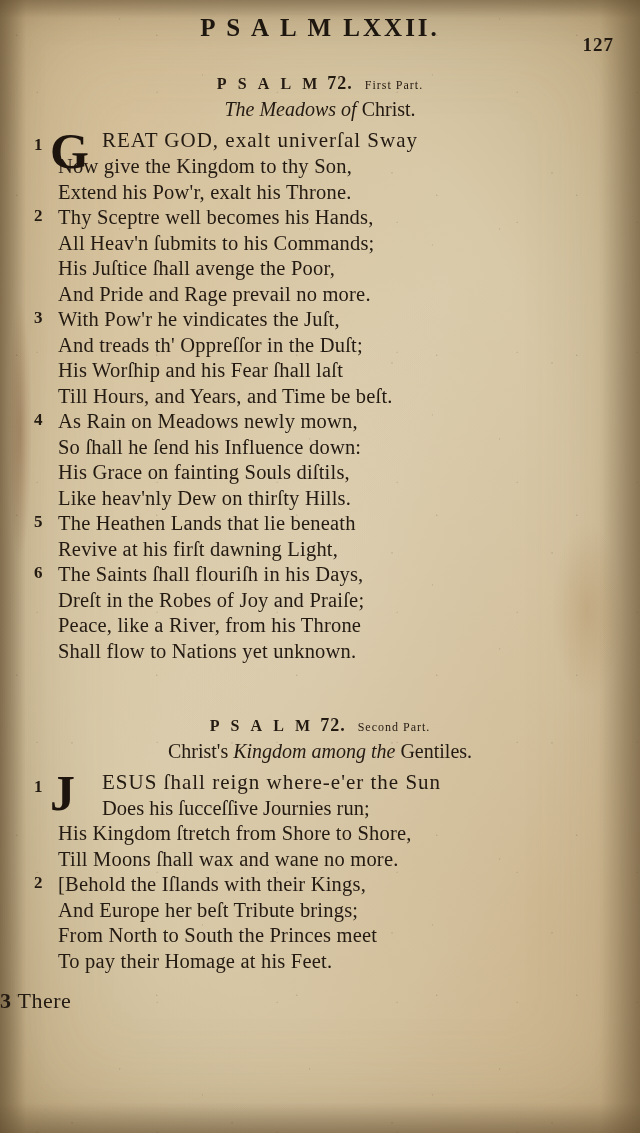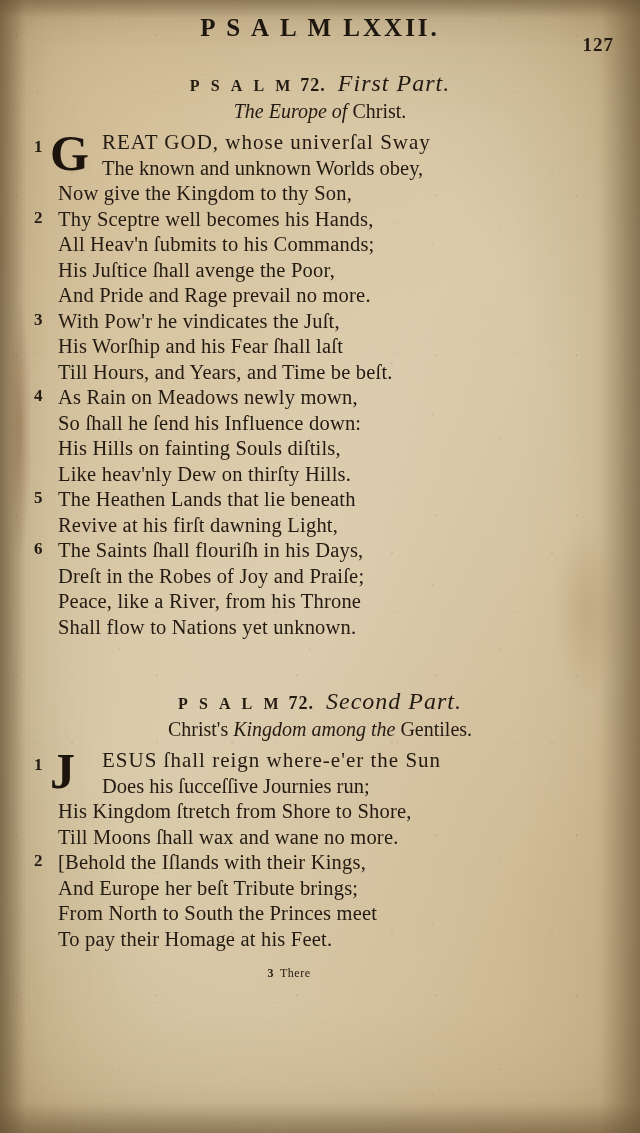--- a/index.html
+++ b/index.html
@@ -118,22 +118,21 @@
     font-weight: bold;
     font-size: 16px;
   }
   .psalm-head .ps-num {
     font-weight: bold;
     font-size: 18px;
     margin-left: 6px;
     margin-right: 12px;
   }
   .psalm-head .ps-part {
-    font-style: italic;
-    font-size: 24px;
+    font-size: 12px;
   }
   .psalm-sub {
     text-align: center;
     font-size: 20px;
     margin-top: 3px;
     margin-bottom: 6px;
   }
   .psalm-sub .it { font-style: italic; }
 
   
@@ -186,23 +185,23 @@
   .drop-l2 {
     padding-left: 44px;
     font-size: 20.5px;
     line-height: 25px;
     white-space: nowrap;
   }
 
   .section-gap { height: 26px; }
 
   .catchword {
-    text-align: center;
+    text-align: left;
     padding-right: 62px;
-    font-size: 12px;
+    font-size: 22px;
     margin-top: 14px;
     letter-spacing: 0.5px;
   }
   .catchword .cw-num { font-weight: bold; margin-right: 6px; }
 
   
   .speckle {
     position: absolute;
     inset: 0;
     z-index: 3;
@@ -232,53 +231,54 @@
 
     <div class="runhead">
       <div class="runhead-title">P S A L M  LXXII.</div>
       <div class="folio">127</div>
     </div>
 
     <div class="psalm-head">
       <span class="ps-word">P S A L M</span><span class="ps-num">72.</span><span class="ps-part">First Part.</span>
     </div>
     <div class="psalm-sub">
-      <span class="it">The Europe of </span><span>Christ.</span>
+      <span class="it">The Meadows of </span><span>Christ.</span>
     </div>
 
     <div class="verses">
 
       <div class="stanza drop">
         <span class="vnum">1</span>
         <span class="dropcap">G</span>
-        <div class="drop-l1">REAT GOD, whose univerſal Sway</div>
-        <div class="drop-l2">The known and unknown Worlds obey,</div>
+        <div class="drop-l1">REAT GOD, exalt univerſal Sway</div>
         <div class="vline">Now give the Kingdom to thy Son,</div>
+        <div class="vline">Extend his Pow'r, exalt his Throne.</div>
       </div>
 
       <div class="stanza">
         <span class="vnum">2</span>
         <div class="vline">Thy Sceptre well becomes his Hands,</div>
         <div class="vline">All Heav'n ſubmits to his Commands;</div>
         <div class="vline">His Juſtice ſhall avenge the Poor,</div>
         <div class="vline">And Pride and Rage prevail no more.</div>
       </div>
 
       <div class="stanza">
         <span class="vnum">3</span>
         <div class="vline">With Pow'r he vindicates the Juſt,</div>
+        <div class="vline">And treads th' Oppreſſor in the Duſt;</div>
         <div class="vline">His Worſhip and his Fear ſhall laſt</div>
         <div class="vline">Till Hours, and Years, and Time be beſt.</div>
       </div>
 
       <div class="stanza">
         <span class="vnum">4</span>
         <div class="vline">As Rain on Meadows newly mown,</div>
         <div class="vline">So ſhall he ſend his Influence down:</div>
-        <div class="vline">His Hills on fainting Souls diſtils,</div>
+        <div class="vline">His Grace on fainting Souls diſtils,</div>
         <div class="vline">Like heav'nly Dew on thirſty Hills.</div>
       </div>
 
       <div class="stanza">
         <span class="vnum">5</span>
         <div class="vline">The Heathen Lands that lie beneath</div>
         <div class="vline">Revive at his firſt dawning Light,</div>
       </div>
 
       <div class="stanza">

